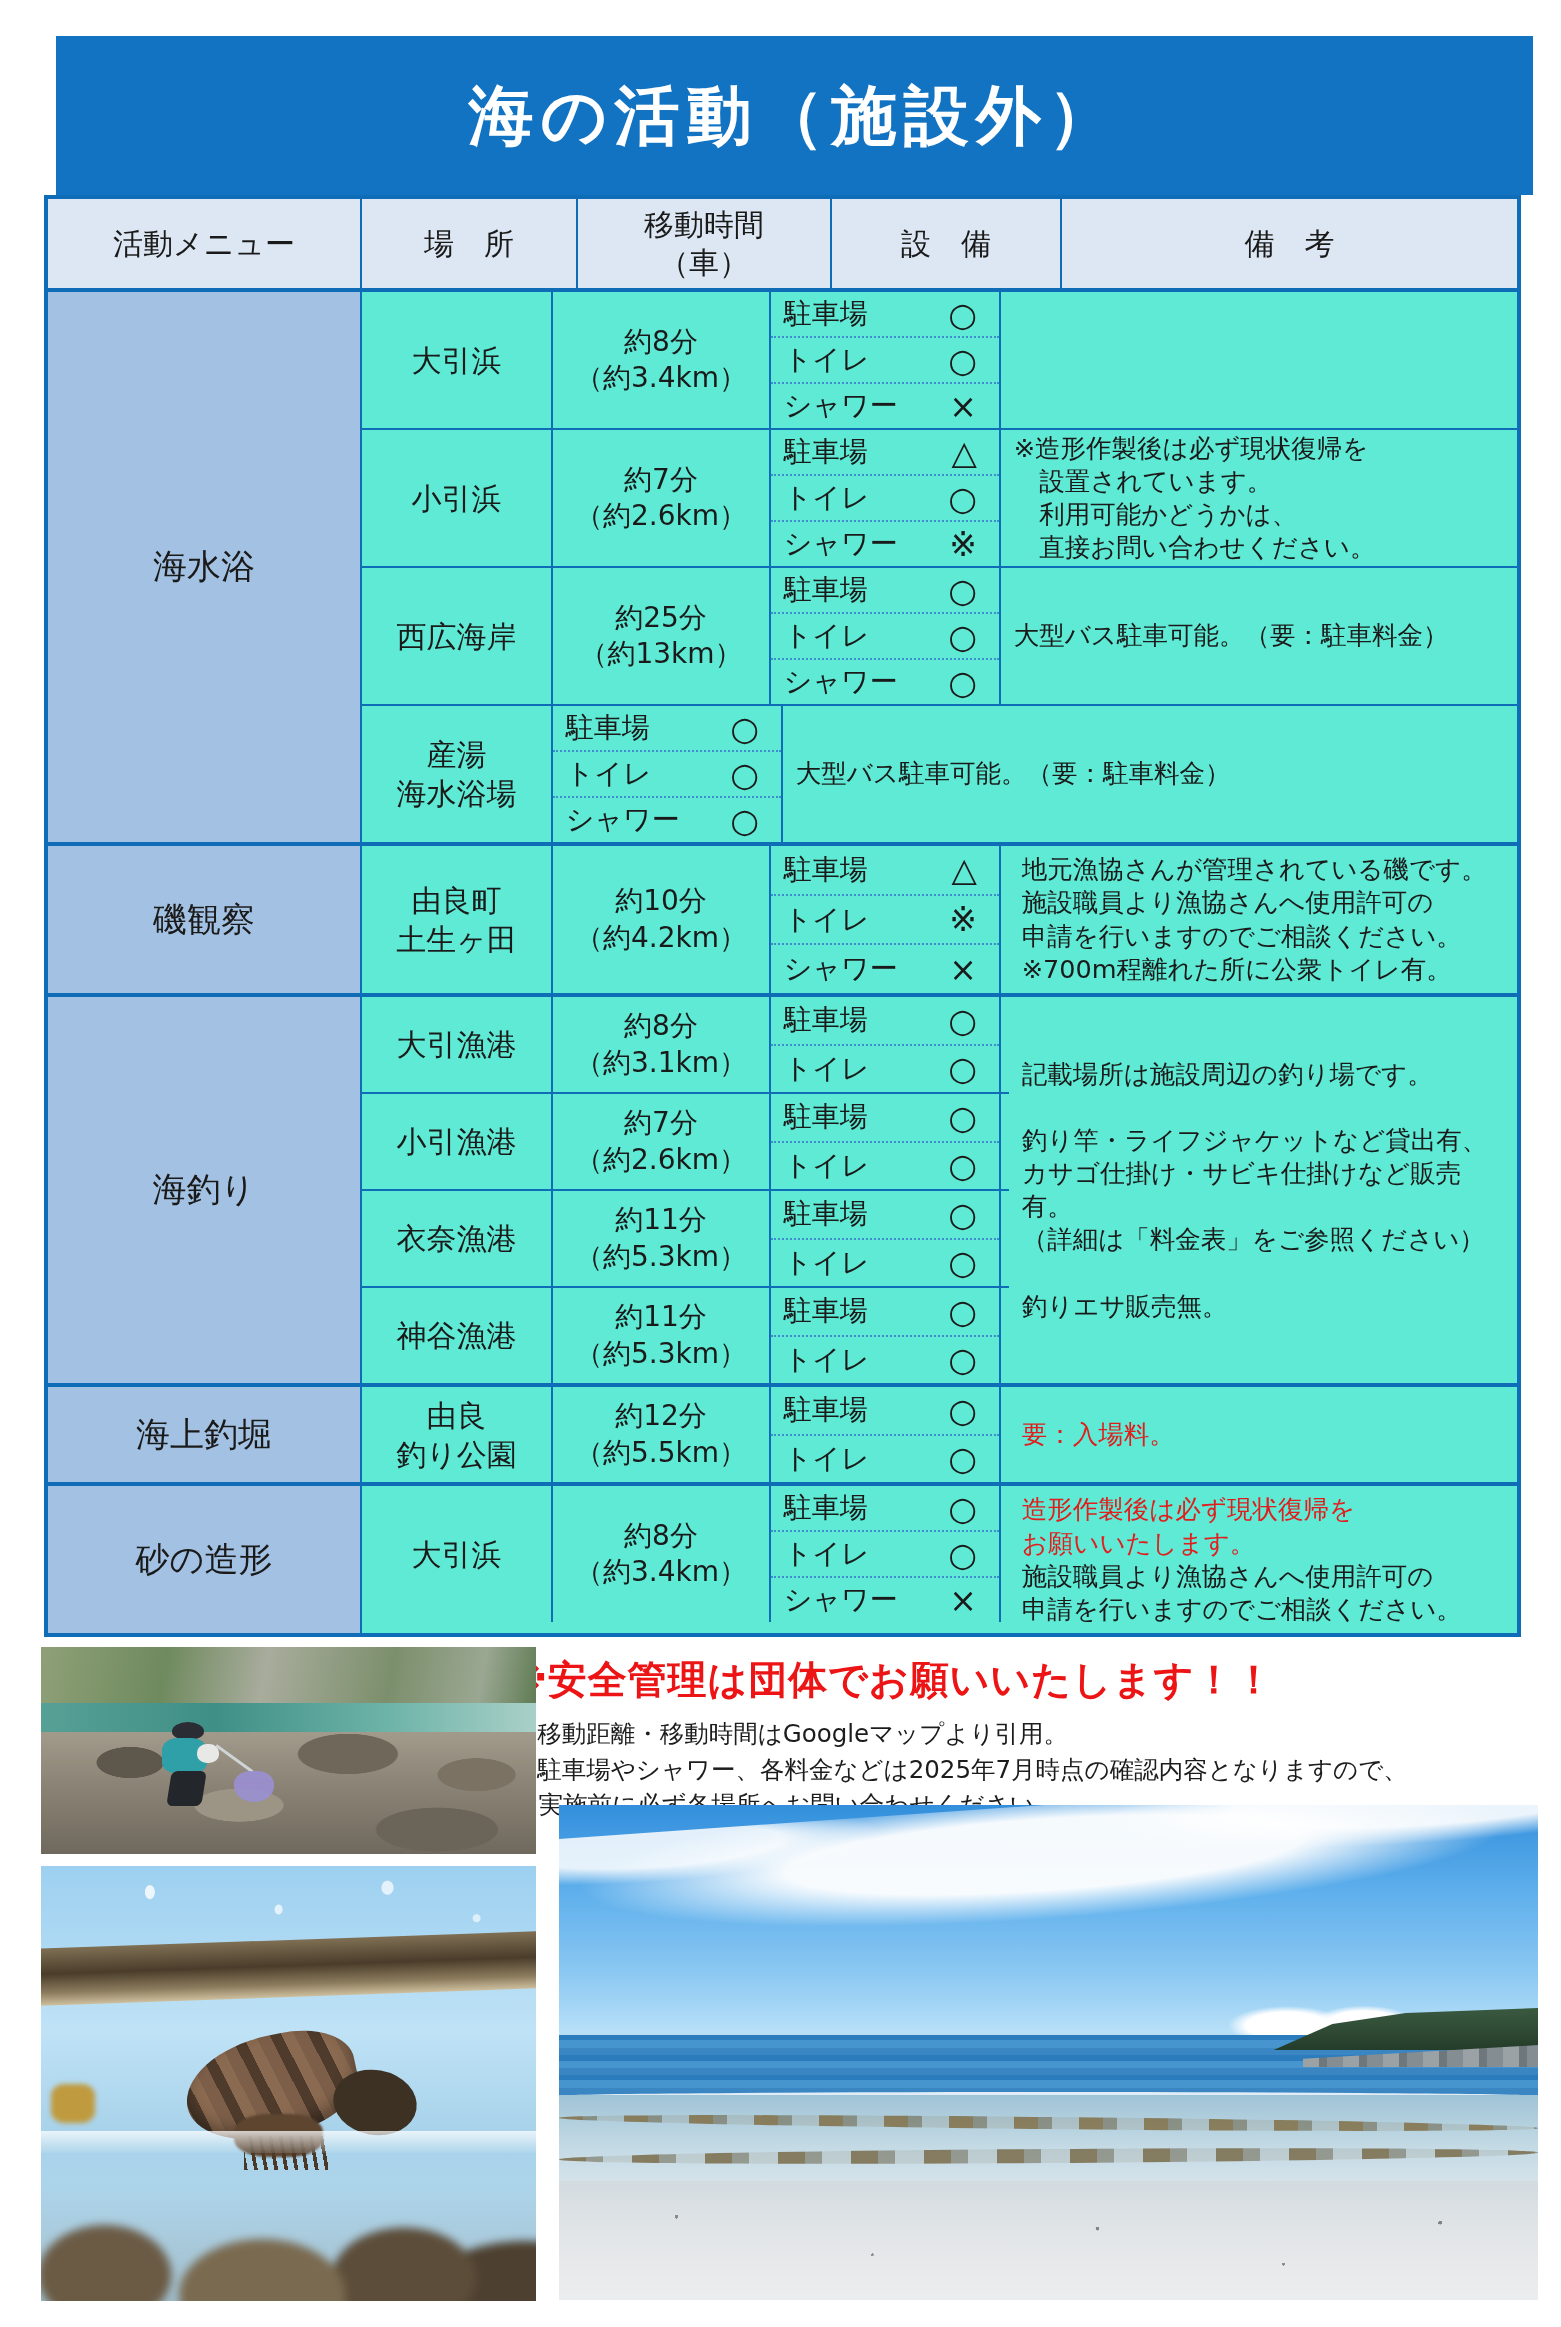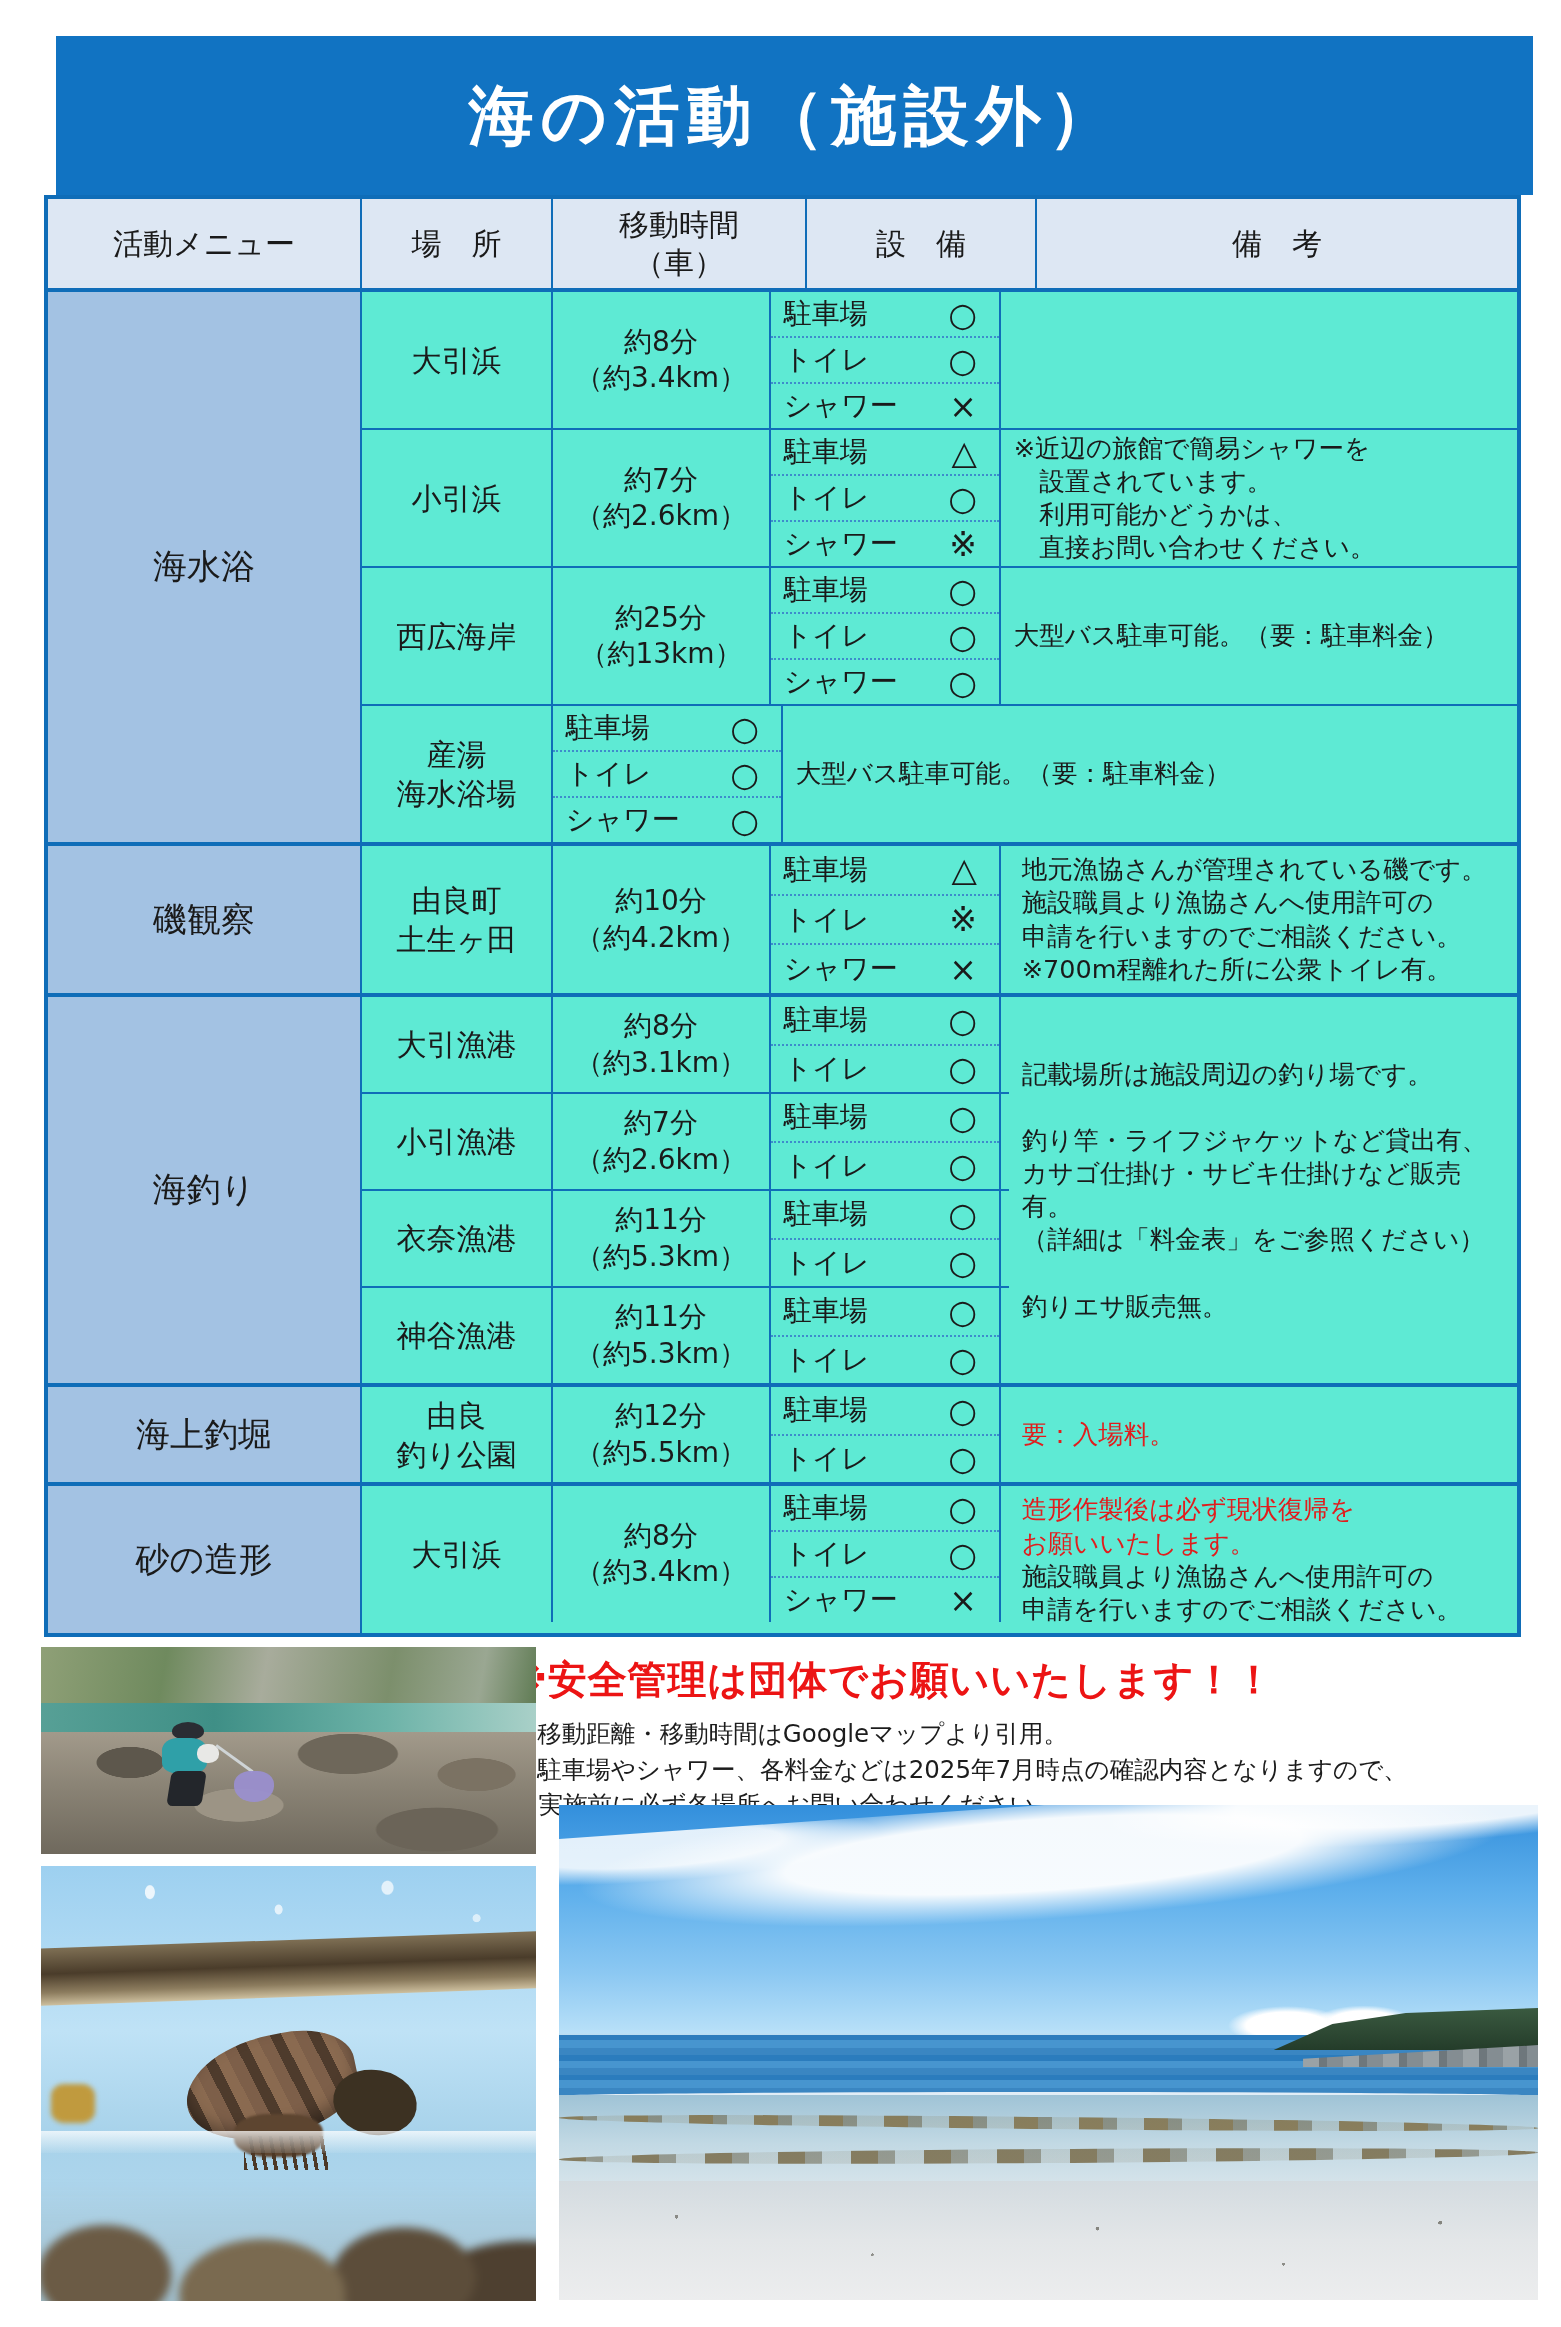--- a/index.html
+++ b/index.html
@@ -14,21 +14,21 @@
     font-size:65px;font-weight:bold;letter-spacing:7.3px;
   }
   
   .sea-table{
     position:absolute;left:44px;top:195px;width:1477px;
     border:4.5px solid #0f6db8;box-sizing:border-box;background:#5eead4;
   }
   .hrow{display:flex;height:89px;background:#dde7f3;}
   .hc{display:flex;align-items:center;justify-content:center;text-align:center;
       font-size:30px;box-sizing:border-box;border-right:2.7px solid #0f6db8;white-space:pre-line;line-height:1.25;}
-  .hc1{width:314px;} .hc2{width:191px;} .hc3{width:254px;} .hc4{width:230px;} .hc5{flex:1;border-right:none;}
+  .hc1{width:314px;} .hc2{width:216px;} .hc3{width:254px;} .hc4{width:230px;} .hc5{flex:1;border-right:none;}
   .group{display:flex;border-top:4.5px solid #0f6db8;}
   .gcell{
     width:314px;background:#a3c2e3;display:flex;align-items:center;justify-content:center;
     font-size:34px;box-sizing:border-box;border-right:2.7px solid #0f6db8;text-align:center;font-family:Liberation Serif, serif;
   }
   .gbody{flex:1;display:flex;flex-direction:column;}
   .gmid{width:647px;display:flex;flex-direction:column;}
   .prow{display:flex;}
   .prow + .prow{border-top:2.7px solid #0f6db8;}
   .h150{height:136px;} .h162{height:147px;} .h104{height:95px;}
@@ -190,21 +190,21 @@
             </div>
           <div class="fac">
               <span>トイレ</span>
               <span class="mark">○</span>
             </div>
           <div class="fac">
               <span>シャワー</span>
               <span class="mark">※</span>
             </div>
         </div>
-        <div class="c5">※近辺の旅館で簡易シャワーを
+        <div class="c5">※造形作製後は必ず現状復帰を
 　設置されています。
 　利用可能かどうかは、
 　直接お問い合わせください。</div>
       </div>
       <div class="prow h150">
         <div class="c2">西広海岸</div>
         <div class="c3">約25分
 （約13km）</div>
         <div class="c4">
           <div class="fac">

